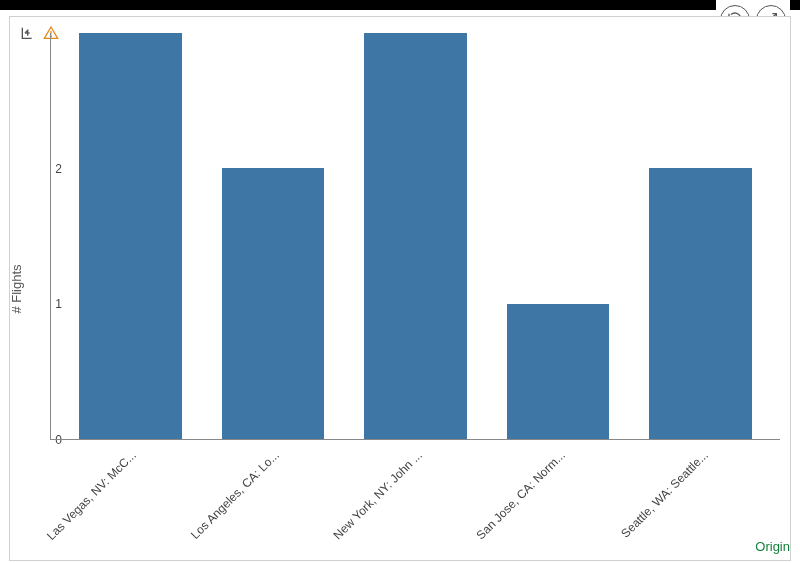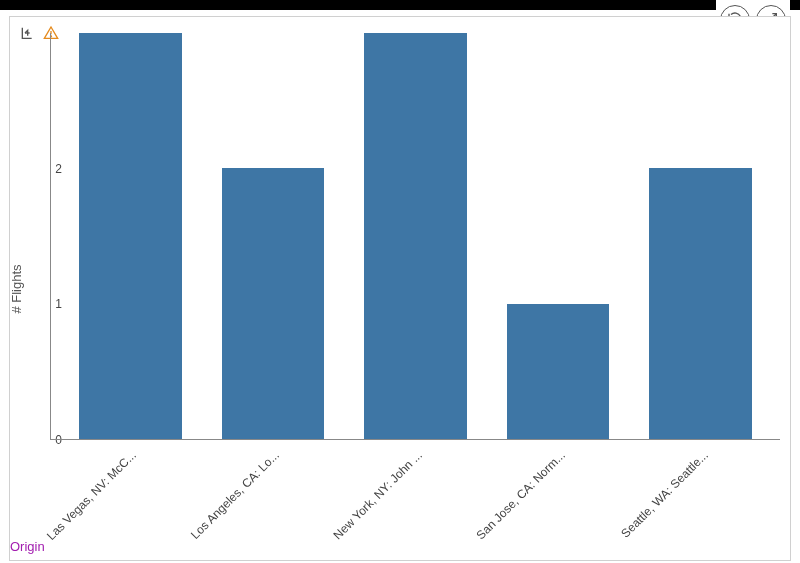--- a/index.html
+++ b/index.html
@@ -78,22 +78,22 @@
     transform: translate(-50%, -50%) rotate(-90deg);
     transform-origin: center;
     white-space: nowrap;
     color: #555;
     font-size: 13px;
   }
   .x-label {
     position: absolute;
     left: 0; right: 0;
     bottom: 6px;
-    text-align: left;
-    color: #a21caf;
+    text-align: right;
+    color: #15803d;
     font-size: 13px;
   }
   .y-axis {
     position: absolute;
     left: 36px;
     top: 16px;
     bottom: 120px;
     width: 20px;
   }
   .y-tick {

